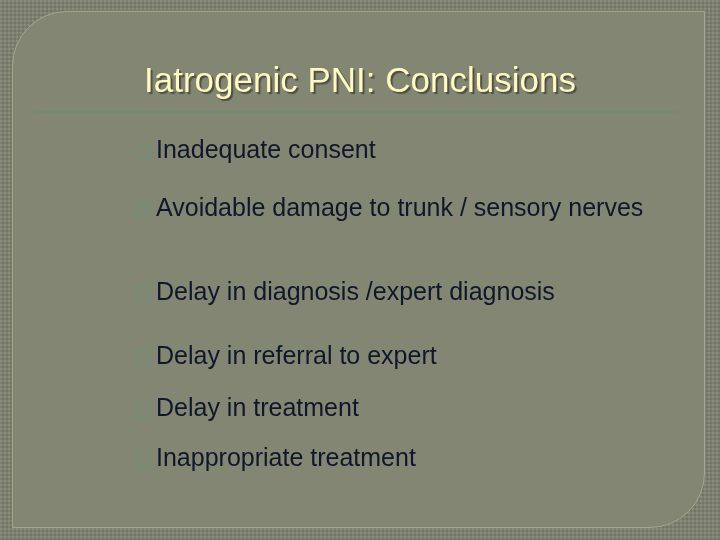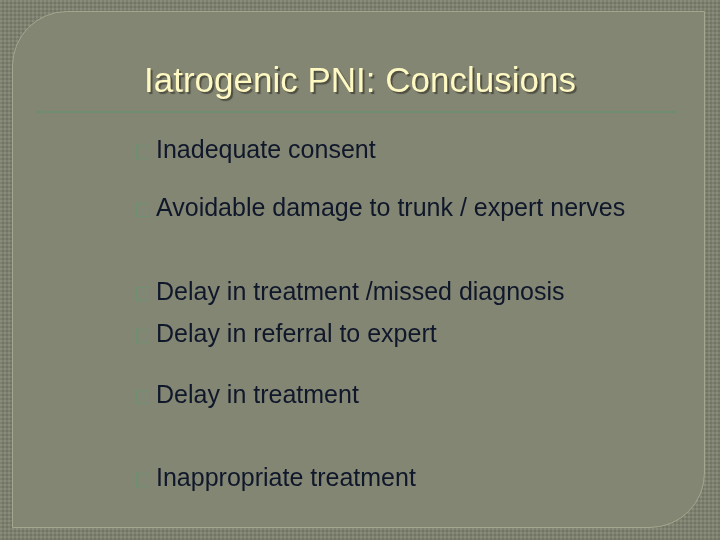--- a/index.html
+++ b/index.html
@@ -57,45 +57,45 @@
     position: absolute;
     left: 2px; top: 9px;
     width: 14px; height: 14px;
     border: 1.5px solid #6f9070;
     box-sizing: border-box;
     background: rgba(120,140,115,0.25);
   }
   .b0 { position: absolute; top: 3px; }
   .b1 { position: absolute; top: 61px; }
   .b2 { position: absolute; top: 145px; }
-  .b3 { position: absolute; top: 187px; }
-  .b4 { position: absolute; top: 248px; }
-  .b5 { position: absolute; top: 331px; }
+  .b3 { position: absolute; top: 209px; }
+  .b4 { position: absolute; top: 261px; }
+  .b5 { position: absolute; top: 311px; }
   .bullet-text { display: block; }
 </style>
 </head>
 <body>
 
 <div class="slide-panel"></div>
 
 <h1 class="title">Iatrogenic PNI: Conclusions</h1>
 <div class="title-rule"></div>
 
 <ul class="bullets">
   <li class="bullet b0">
     <span class="bullet-marker"></span>
     <span class="bullet-text">Inadequate consent</span>
   </li>
   <li class="bullet b1" style="width:520px;">
     <span class="bullet-marker"></span>
-    <span class="bullet-text">Avoidable damage to trunk / expert nerves</span>
+    <span class="bullet-text">Avoidable damage to trunk / sensory nerves</span>
   </li>
   <li class="bullet b2" style="width:540px;">
     <span class="bullet-marker"></span>
-    <span class="bullet-text">Delay in treatment /missed diagnosis</span>
+    <span class="bullet-text">Delay in diagnosis /expert diagnosis</span>
   </li>
   <li class="bullet b3">
     <span class="bullet-marker"></span>
     <span class="bullet-text">Delay in referral to expert</span>
   </li>
   <li class="bullet b4">
     <span class="bullet-marker"></span>
     <span class="bullet-text">Delay in treatment</span>
   </li>
   <li class="bullet b5">

